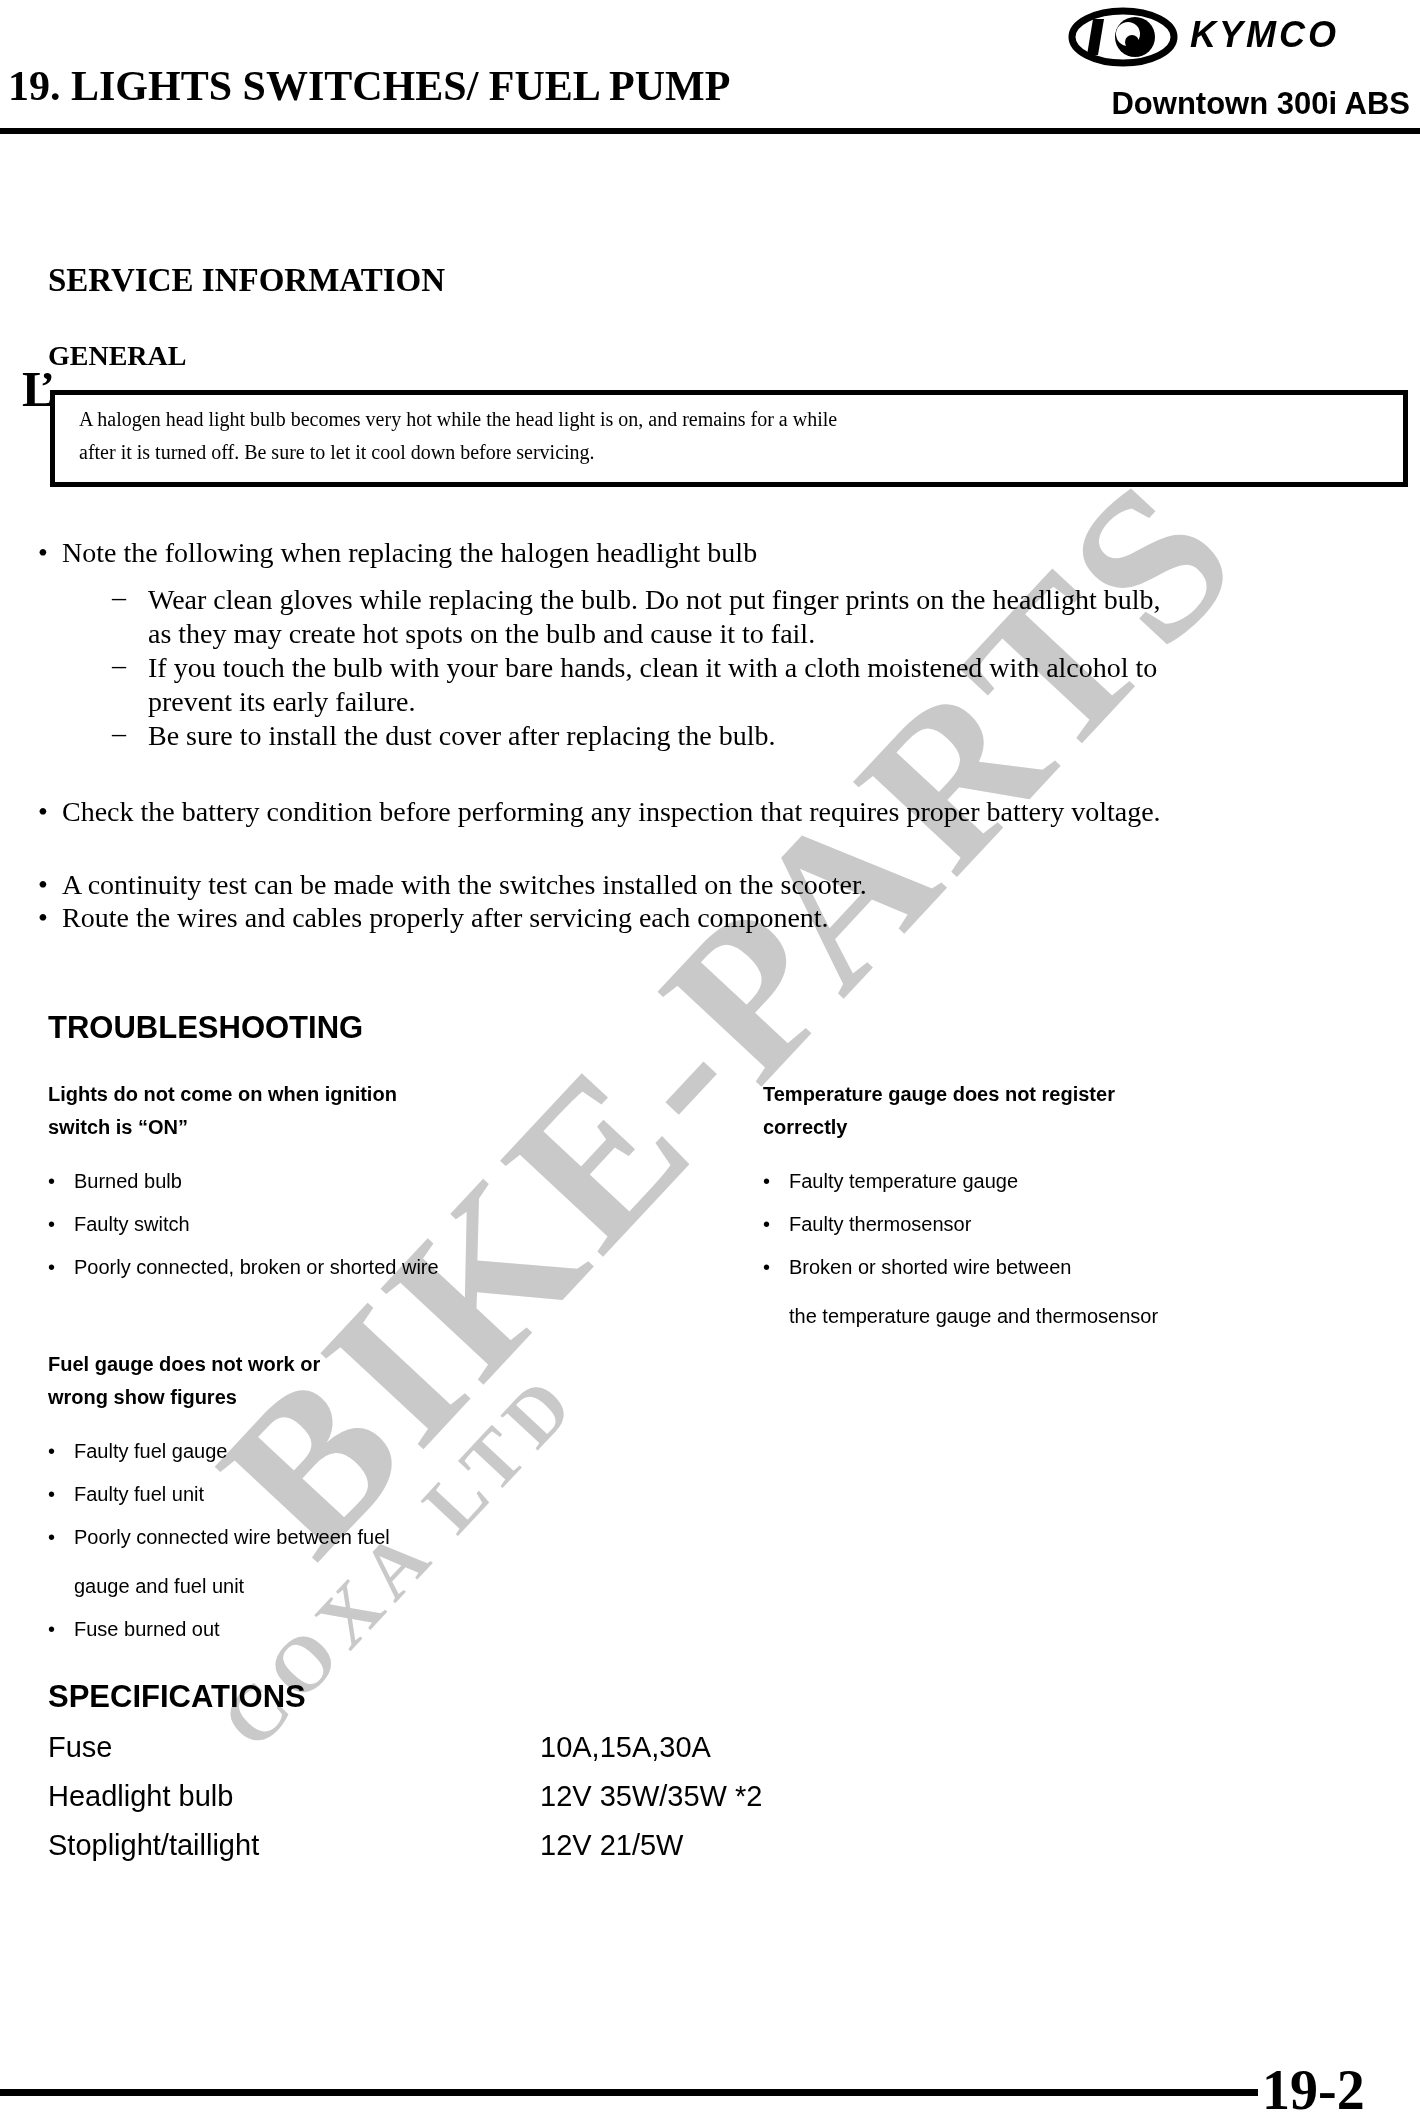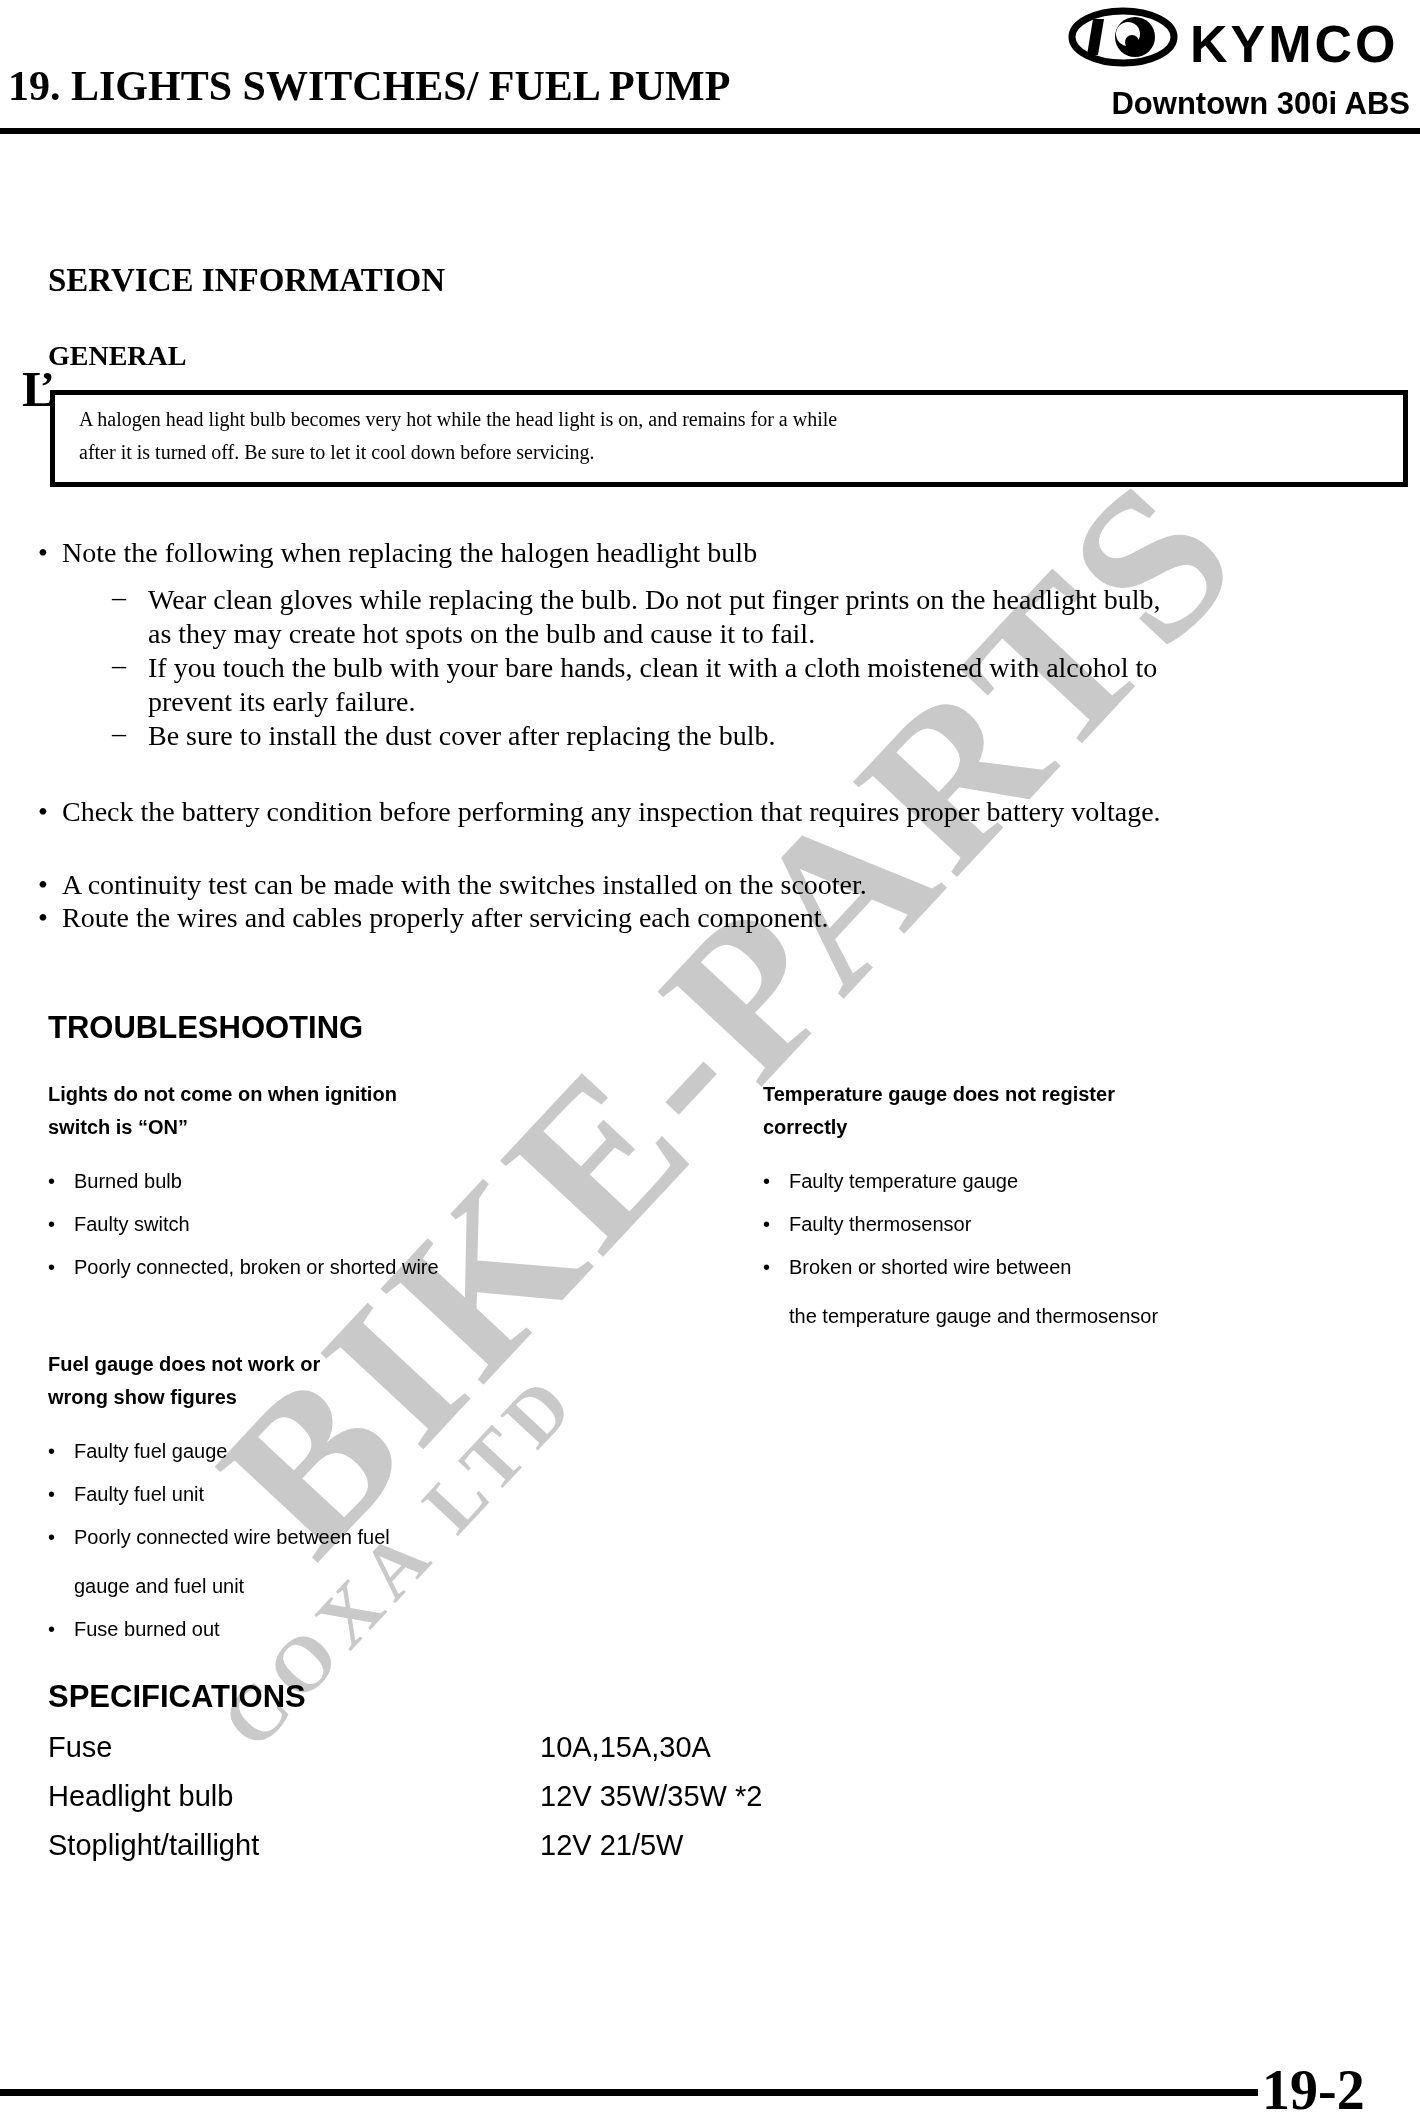--- a/index.html
+++ b/index.html
@@ -29,21 +29,21 @@
   
   .chapter-title {
     position:absolute; left:8px; top:62px;
     font-family:"Liberation Serif", serif; font-weight:bold; font-size:42px;
     white-space:nowrap;
   }
   .logo { position:absolute; left:1066px; top:6px; width:114px; height:62px; }
   .brand {
     position:absolute; left:1190px; top:14px;
     font-family:"Liberation Sans", sans-serif; font-weight:bold;
-    font-size:52px; letter-spacing:3px; white-space:nowrap;
+    font-size:36px; letter-spacing:3px; white-space:nowrap;font-style:italic;
   }
   .model {
     position:absolute; right:10px; top:86px;
     font-family:"Liberation Sans", sans-serif; font-weight:bold; font-size:31px;
     white-space:nowrap;
   }
   .header-rule { position:absolute; left:0; top:128px; width:1420px; height:6px; background:#000; }
 
   
   .svc-title { position:absolute; left:48px; top:262px; font-weight:bold; font-size:33px; white-space:nowrap; }

